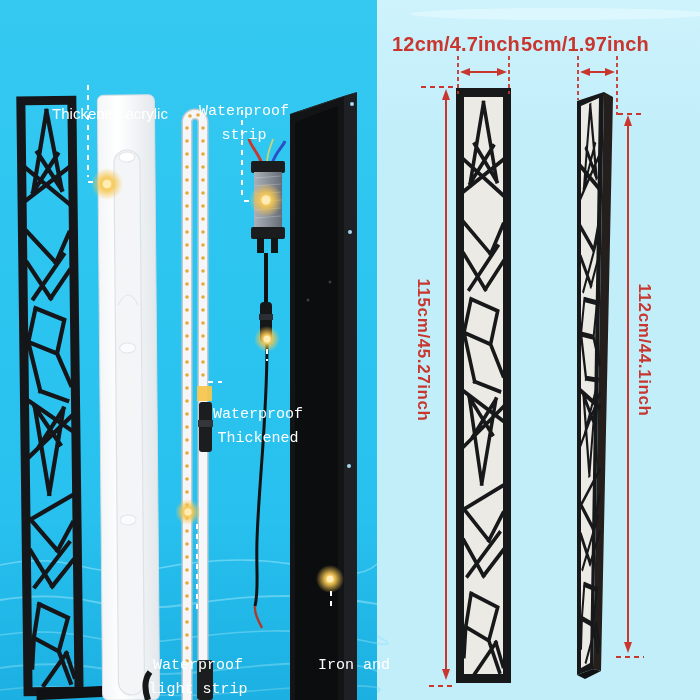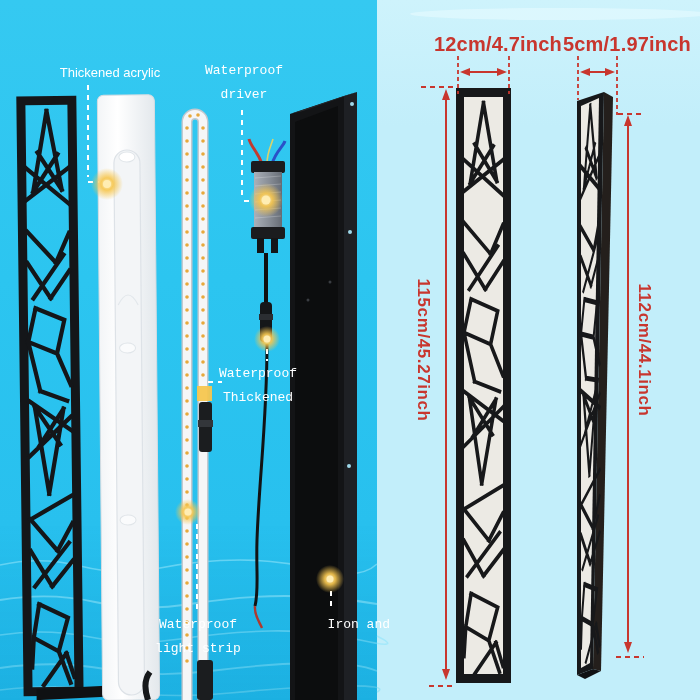--- a/index.html
+++ b/index.html
@@ -20,30 +20,30 @@
     position:absolute;left:0;top:0;width:377px;height:700px;
     background:linear-gradient(180deg,#35c9f1 0%,var(--color-left-bg) 40%,#28c0ee 75%,var(--color-left-bg-deep) 100%);
   }
   .panel-right{
     position:absolute;left:377px;top:0;width:323px;height:700px;
     background:linear-gradient(180deg,#cef3fc 0%,var(--color-right-bg) 18%,var(--color-right-bg) 100%);
   }
   svg.art{position:absolute;left:0;top:0;width:700px;height:700px;}
   .lbl{
     position:absolute;color:var(--color-label-white);
-    font-size:13px;line-height:24px;text-align:center;white-space:nowrap;
+    font-size:15px;line-height:24px;text-align:center;white-space:nowrap;margin-top:41px;
   }
   .lbl div{white-space:nowrap;font-family:Liberation Mono, monospace;}
   .lbl-thickened{left:30px;top:61px;width:160px;}
   .lbl-driver{left:184px;top:59px;width:120px;}
   .lbl-connection{left:198px;top:362px;width:120px;}
   .lbl-strip{left:138px;top:613px;width:120px;}
   .lbl-iron{left:270px;top:613px;width:120px;text-align:right;}
   .dim-h{
-    position:absolute;top:33px;width:170px;text-align:right;
+    position:absolute;top:33px;width:170px;text-align:left;
     color:var(--color-dimension-red);font-size:20px;font-weight:700;letter-spacing:.2px;
   }
   .dim-h-front{left:392px;}
   .dim-h-side{left:521px;}
   .dim-v{
     position:absolute;color:var(--color-dimension-red);
     font-size:17px;font-weight:700;white-space:nowrap;letter-spacing:.6px;
     transform:translate(-50%,-50%) rotate(90deg);
   }
   .dim-v-front{left:423px;top:350px;}
@@ -299,21 +299,21 @@
       <polygon points="628,115 624,126 632,126" stroke="none"></polygon>
       <polygon points="628,653 624,642 632,642" stroke="none"></polygon>
       <line x1="616" y1="657" x2="644" y2="657" stroke-width="1.8" stroke-dasharray="5 4" fill="none"></line>
     </g>
   </svg>
 
   <div class="lbl lbl-thickened">Thickened acrylic</div>
 
   <div class="lbl lbl-driver">
     <div>Waterproof</div>
-    <div>driver</div>
+    <div>strip</div>
   </div>
 
   <div class="lbl lbl-connection">
     <div>Waterproof</div>
     <div>Thickened</div>
   </div>
 
   <div class="lbl lbl-strip">
     <div>Waterproof</div>
     <div>light strip</div>

